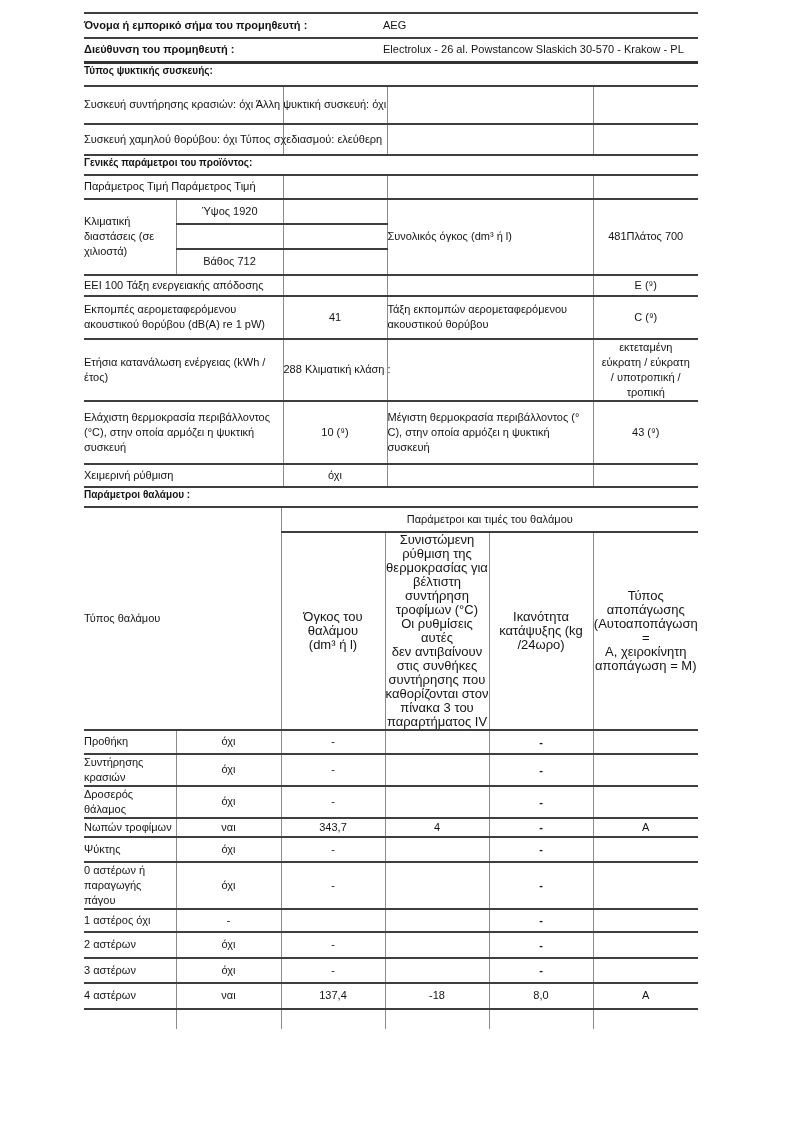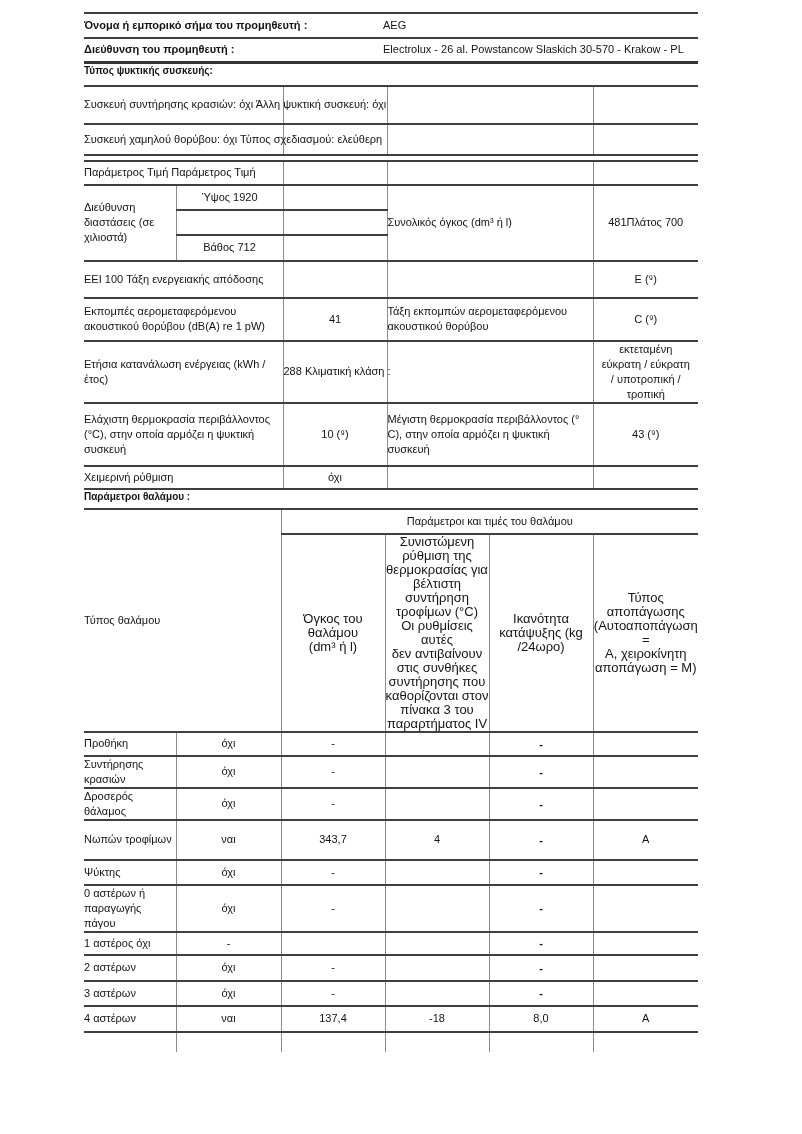--- a/index.html
+++ b/index.html
@@ -76,54 +76,55 @@
         </tr>
         <tr style="height:31px">
           <td class="spill pl">Συσκευή χαμηλού θορύβου: όχι Τύπος σχεδιασμού: ελεύθερη</td>
           <td class="vl"></td>
           <td class="vl"></td>
           <td class="vl"></td>
         </tr>
       </tbody>
     </table>
 
+    <h2 class="sec m-general">Γενικές παράμετροι του προϊόντος:</h2>
 
     <table class="t grid m-t3">
       <colgroup>
           <col style="width:92px">
           <col style="width:107px">
           <col style="width:104px">
           <col style="width:206px">
           <col style="width:105px">
         </colgroup>
       <tbody>
         <tr style="height:24px">
           <td colspan="2" class="pl">Παράμετρος Τιμή Παράμετρος Τιμή</td>
           <td class="vl"></td>
           <td class="vl"></td>
           <td class="vl"></td>
         </tr>
         <tr style="height:25px">
-          <td rowspan="3" class="pl preline">Διεύθυνση
+          <td rowspan="3" class="pl preline">Κλιματική
 διαστάσεις (σε
 χιλιοστά)</td>
           <td class="vl c">Ύψος 1920</td>
           <td class="vl"></td>
           <td rowspan="3" class="vl pl">Συνολικός όγκος (dm³ ή l)</td>
           <td rowspan="3" class="vl c spill">481Πλάτος 700</td>
         </tr>
         <tr style="height:25px">
           <td class="vl"></td>
           <td class="vl"></td>
         </tr>
         <tr style="height:26px">
           <td class="vl c">Βάθος 712</td>
           <td class="vl"></td>
         </tr>
-        <tr style="height:37px">
+        <tr style="height:21px">
           <td colspan="2" class="pl">EEI 100 Τάξη ενεργειακής απόδοσης</td>
           <td class="vl c"></td>
           <td class="vl pl"></td>
           <td class="vl c">E (⁹)</td>
         </tr>
         <tr style="height:43px">
           <td colspan="2" class="pl">Εκπομπές αερομεταφερόμενου ακουστικού θορύβου (dB(A) re 1 pW)</td>
           <td class="vl c">41</td>
           <td class="vl pl">Τάξη εκπομπών αερομεταφερόμενου ακουστικού θορύβου</td>
           <td class="vl c">C (⁹)</td>
@@ -210,21 +211,21 @@
           <td class="vl c"></td>
         </tr>
         <tr style="height:30px">
           <td class="pl">Δροσερός θάλαμος</td>
           <td class="vl c">όχι</td>
           <td class="vl c">-</td>
           <td class="vl c"></td>
           <td class="vl c capT">-</td>
           <td class="vl c"></td>
         </tr>
-        <tr style="height:40px">
+        <tr style="height:19px">
           <td class="pl">Νωπών τροφίμων</td>
           <td class="vl c">ναι</td>
           <td class="vl c">343,7</td>
           <td class="vl c">4</td>
           <td class="vl c capT">-</td>
           <td class="vl c">A</td>
         </tr>
         <tr style="height:25px">
           <td class="pl">Ψύκτης</td>
           <td class="vl c">όχι</td>

